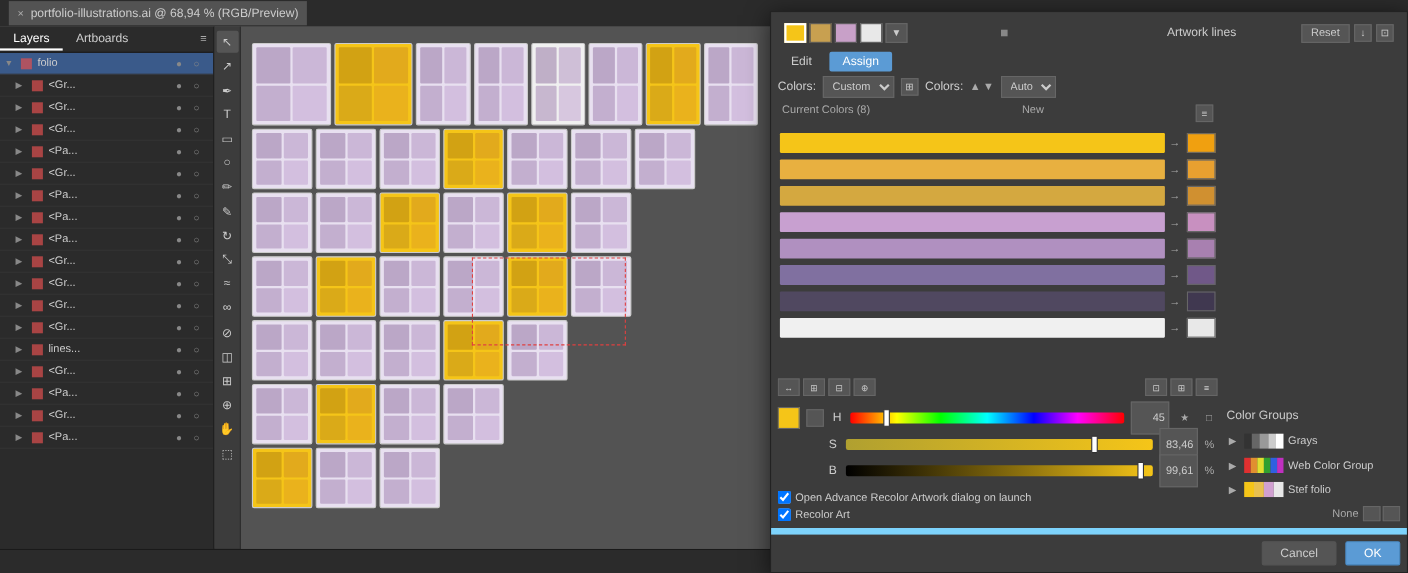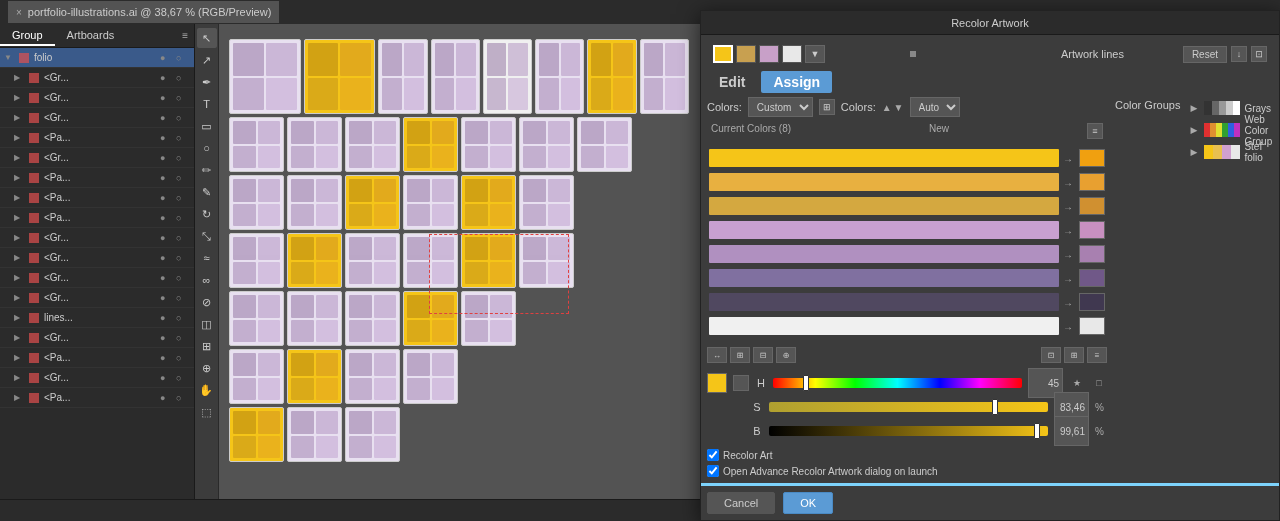--- a/index.html
+++ b/index.html
@@ -240,27 +240,26 @@
 
     
     .edit-assign-row {
       display: flex;
       align-items: center;
       gap: 4px;
       flex-shrink: 0;
     }
     .ea-tab {
       padding: 3px 12px;
-      font-size: 14px;
+      font-size: 11px;
       color: #ccc;
       cursor: pointer;
       background: transparent;
       border: none;
       border-radius: 2px;
-      font-weight: bold;
     }
     .ea-tab.active {
       background: #5b9bd5;
       color: #fff;
     }
 
     
     .preset-row {
       display: flex;
       align-items: center;
@@ -422,22 +421,23 @@
       flex: 1;
       display: flex;
       flex-direction: column;
       gap: 4px;
       overflow: hidden;
     }
     .right-section {
       width: 160px;
       flex-shrink: 0;
       display: flex;
-      flex-direction: row;
+      flex-direction: column;
       gap: 4px;
+      justify-content: flex-end;
     }
     .color-groups-label {
       font-size: 11px;
       color: #ccc;
       padding: 2px;
       flex-shrink: 0;
     }
     .color-group-item {
       display: flex;
       align-items: center;
@@ -478,25 +478,26 @@
     }
     .checkbox-row input[type=checkbox] {
       width: 12px;
       height: 12px;
       cursor: pointer;
     }
 
     
     .dialog-footer {
       display: flex;
+      justify-content: flex-end;
       align-items: center;
       gap: 8px;
       padding: 6px;
       flex-shrink: 0;
-      border-top: 3px solid #7dd3fc;
+      border-top: 6px solid #7dd3fc;
     }
     .footer-btn {
       padding: 4px 16px;
       font-size: 11px;
       cursor: pointer;
       border-radius: 2px;
       border: 1px solid #555;
       background: #555;
       color: #ccc;
     }
@@ -570,29 +571,29 @@
       gap: 4px;
       flex-shrink: 0;
     }
   </style>
 </head>
 <body>
 
 <div class="top-bar">
   <div class="tab">
     <span class="tab-close">×</span>
-    <span>portfolio-illustrations.ai @ 38,67 % (RGB/Preview)</span>
+    <span>portfolio-illustrations.ai @ 68,94 % (RGB/Preview)</span>
   </div>
 </div>
 
 <div class="main-area">
 
   <div class="layers-panel">
     <div class="panel-tabs">
-      <div class="panel-tab active">Group</div>
+      <div class="panel-tab active">Layers</div>
       <div class="panel-tab">Artboards</div>
       <div class="panel-header-icons">
         <span class="panel-header-icon">≡</span>
       </div>
     </div>
     <div class="layers-list" id="layers-list">
     <div class="layer-item active" style="padding-left: 4px;">
           <span class="layer-expand">▼</span>
           <span class="layer-icon">
             <div style="width: 10px; height: 10px; background: rgb(224, 80, 80); opacity: 0.7;"></div>
@@ -1109,23 +1110,20 @@
         </div>
       </div>
 
     <div class="selection-box" style="left: 210px; top: 210px; width: 140px; height: 80px;"></div>
 
     <div style="position:absolute; left:672px; top:370px; color:#888; font-size:14px; pointer-events:none;">+</div>
   </div>
 
   <div class="dialog-overlay">
     <div class="dialog">
-      <div class="dialog-titlebar">
-        <span>Recolor Artwork</span>
-      </div>
       <div class="dialog-body">
 
         <div class="top-row">
           <div id="swatches-container" style="display:flex; gap:3px; align-items:center;">
           <div class="swatch active" style="background: rgb(245, 197, 24);"></div>
               <div class="swatch" style="background: rgb(200, 160, 80);"></div>
               <div class="swatch" style="background: rgb(200, 160, 200);"></div>
               <div class="swatch" style="background: rgb(232, 232, 232);"></div>
               <div style="width: 20px; height: 18px; background: rgb(85, 85, 85); border: 1px solid rgb(102, 102, 102); display: flex; align-items: center; justify-content: center; cursor: pointer; font-size: 9px; color: rgb(204, 204, 204);">▼</div>
             </div>
@@ -1252,25 +1250,25 @@
                 <div class="hsb-slider-track" style="background: linear-gradient(to right, #000, #f5c518);">
                   <div class="hsb-slider-thumb" style="left: 95%;"></div>
                 </div>
                 <input class="hsb-value" type="text" value="99,61" style="">
                 <span class="hsb-unit">%</span>
               </div>
             </div>
 
             <div class="checkbox-row">
               <input type="checkbox" checked="" style="">
-              <span>Recolor Art</span>
+              <span>Open Advance Recolor Artwork dialog on launch</span>
             </div>
             <div class="checkbox-row">
               <input type="checkbox" checked="" style="">
-              <span>Open Advance Recolor Artwork dialog on launch</span>
+              <span>Recolor Art</span>
             </div>
 
           </div>
 
           <div class="right-section">
             <span class="color-groups-label">Color Groups</span>
             <div id="color-groups-container">
             <div class="color-group-item">
                   <span class="cg-expand">▶</span>
                   <div class="cg-swatch-strip">

